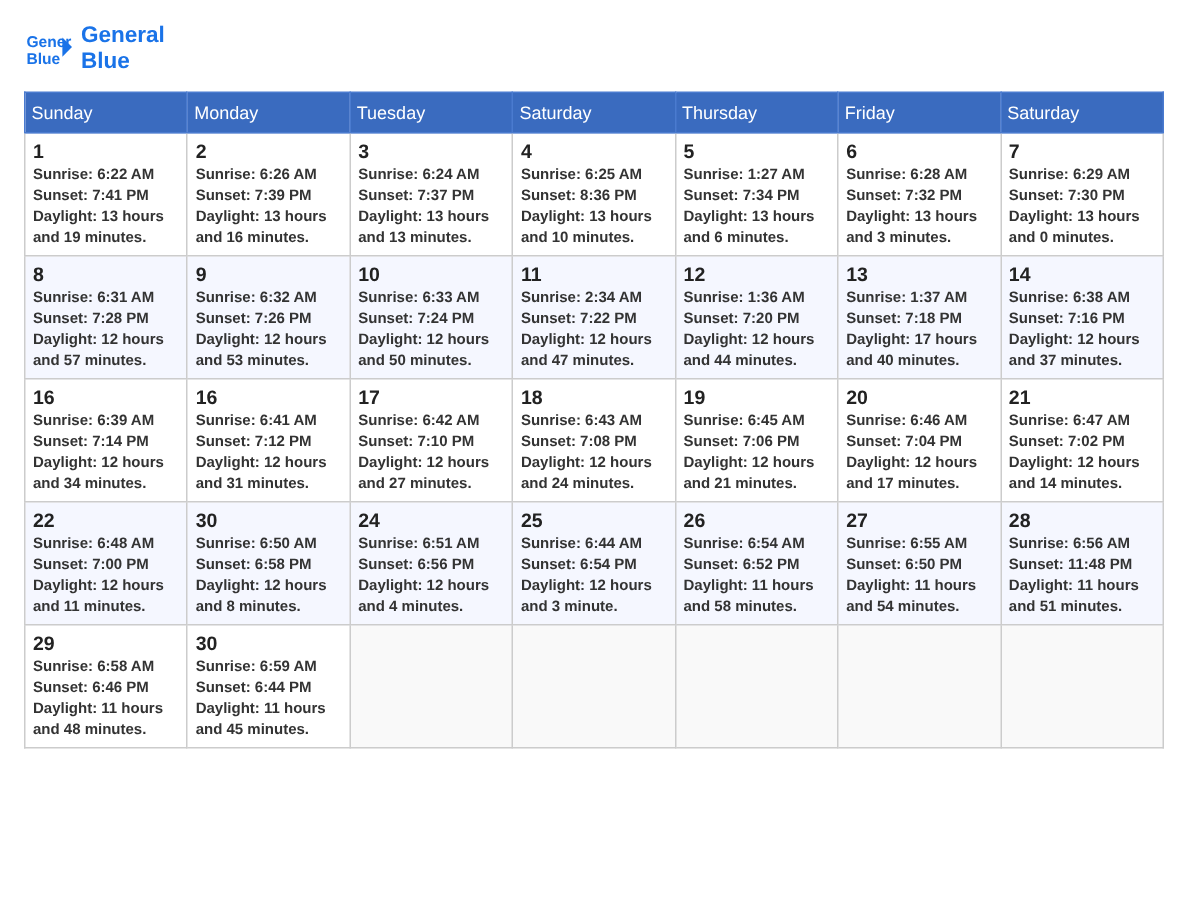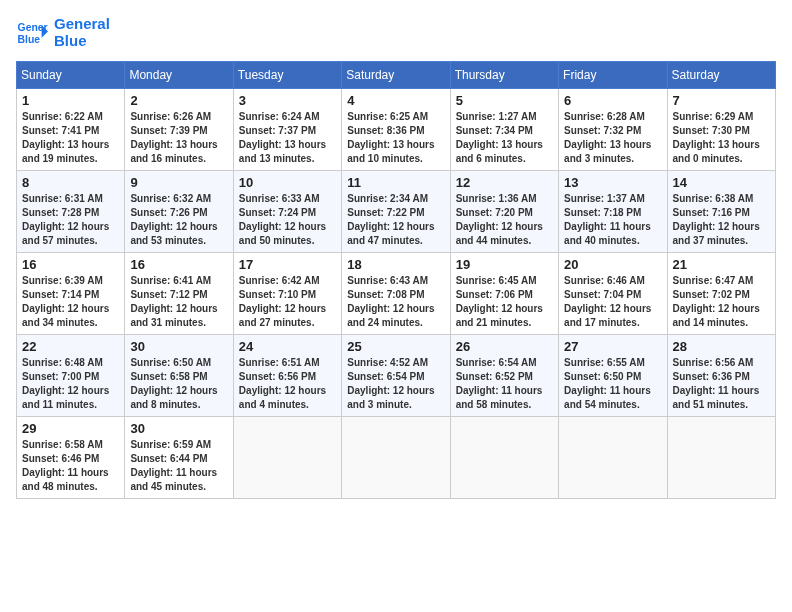--- a/index.html
+++ b/index.html
@@ -210,21 +210,21 @@
           <span>Sunrise: </span><span>1:36 AM</span><br>
           <span>Sunset: </span><span>7:20 PM</span><br>
           <span>Daylight: 12 hours and 44 minutes.</span>
         </div>
       </td>
         <td>
         <span class="day-num">13</span>
         <div class="day-info">
           <span>Sunrise: </span><span>1:37 AM</span><br>
           <span>Sunset: </span><span>7:18 PM</span><br>
-          <span>Daylight: 11 hours and 40 minutes.</span>
+          <span>Daylight: 17 hours and 40 minutes.</span>
         </div>
       </td>
         <td>
         <span class="day-num">14</span>
         <div class="day-info">
           <span>Sunrise: </span><span>6:38 AM</span><br>
           <span>Sunset: </span><span>7:16 PM</span><br>
           <span>Daylight: 12 hours and 37 minutes.</span>
         </div>
       </td>
@@ -308,21 +308,21 @@
         <span class="day-num">24</span>
         <div class="day-info">
           <span>Sunrise: </span><span>6:51 AM</span><br>
           <span>Sunset: </span><span>6:56 PM</span><br>
           <span>Daylight: 12 hours and 4 minutes.</span>
         </div>
       </td>
         <td>
         <span class="day-num">25</span>
         <div class="day-info">
-          <span>Sunrise: </span><span>4:52 AM</span><br>
+          <span>Sunrise: </span><span>6:44 AM</span><br>
           <span>Sunset: </span><span>6:54 PM</span><br>
           <span>Daylight: 12 hours and 3 minute.</span>
         </div>
       </td>
         <td>
         <span class="day-num">26</span>
         <div class="day-info">
           <span>Sunrise: </span><span>6:54 AM</span><br>
           <span>Sunset: </span><span>6:52 PM</span><br>
           <span>Daylight: 11 hours and 58 minutes.</span>
@@ -333,21 +333,21 @@
         <div class="day-info">
           <span>Sunrise: </span><span>6:55 AM</span><br>
           <span>Sunset: </span><span>6:50 PM</span><br>
           <span>Daylight: 11 hours and 54 minutes.</span>
         </div>
       </td>
         <td>
         <span class="day-num">28</span>
         <div class="day-info">
           <span>Sunrise: </span><span>6:56 AM</span><br>
-          <span>Sunset: </span><span>6:36 PM</span><br>
+          <span>Sunset: </span><span>11:48 PM</span><br>
           <span>Daylight: 11 hours and 51 minutes.</span>
         </div>
       </td>
       </tr>
       <tr>
         <td>
         <span class="day-num">29</span>
         <div class="day-info">
           <span>Sunrise: </span><span>6:58 AM</span><br>
           <span>Sunset: </span><span>6:46 PM</span><br>

